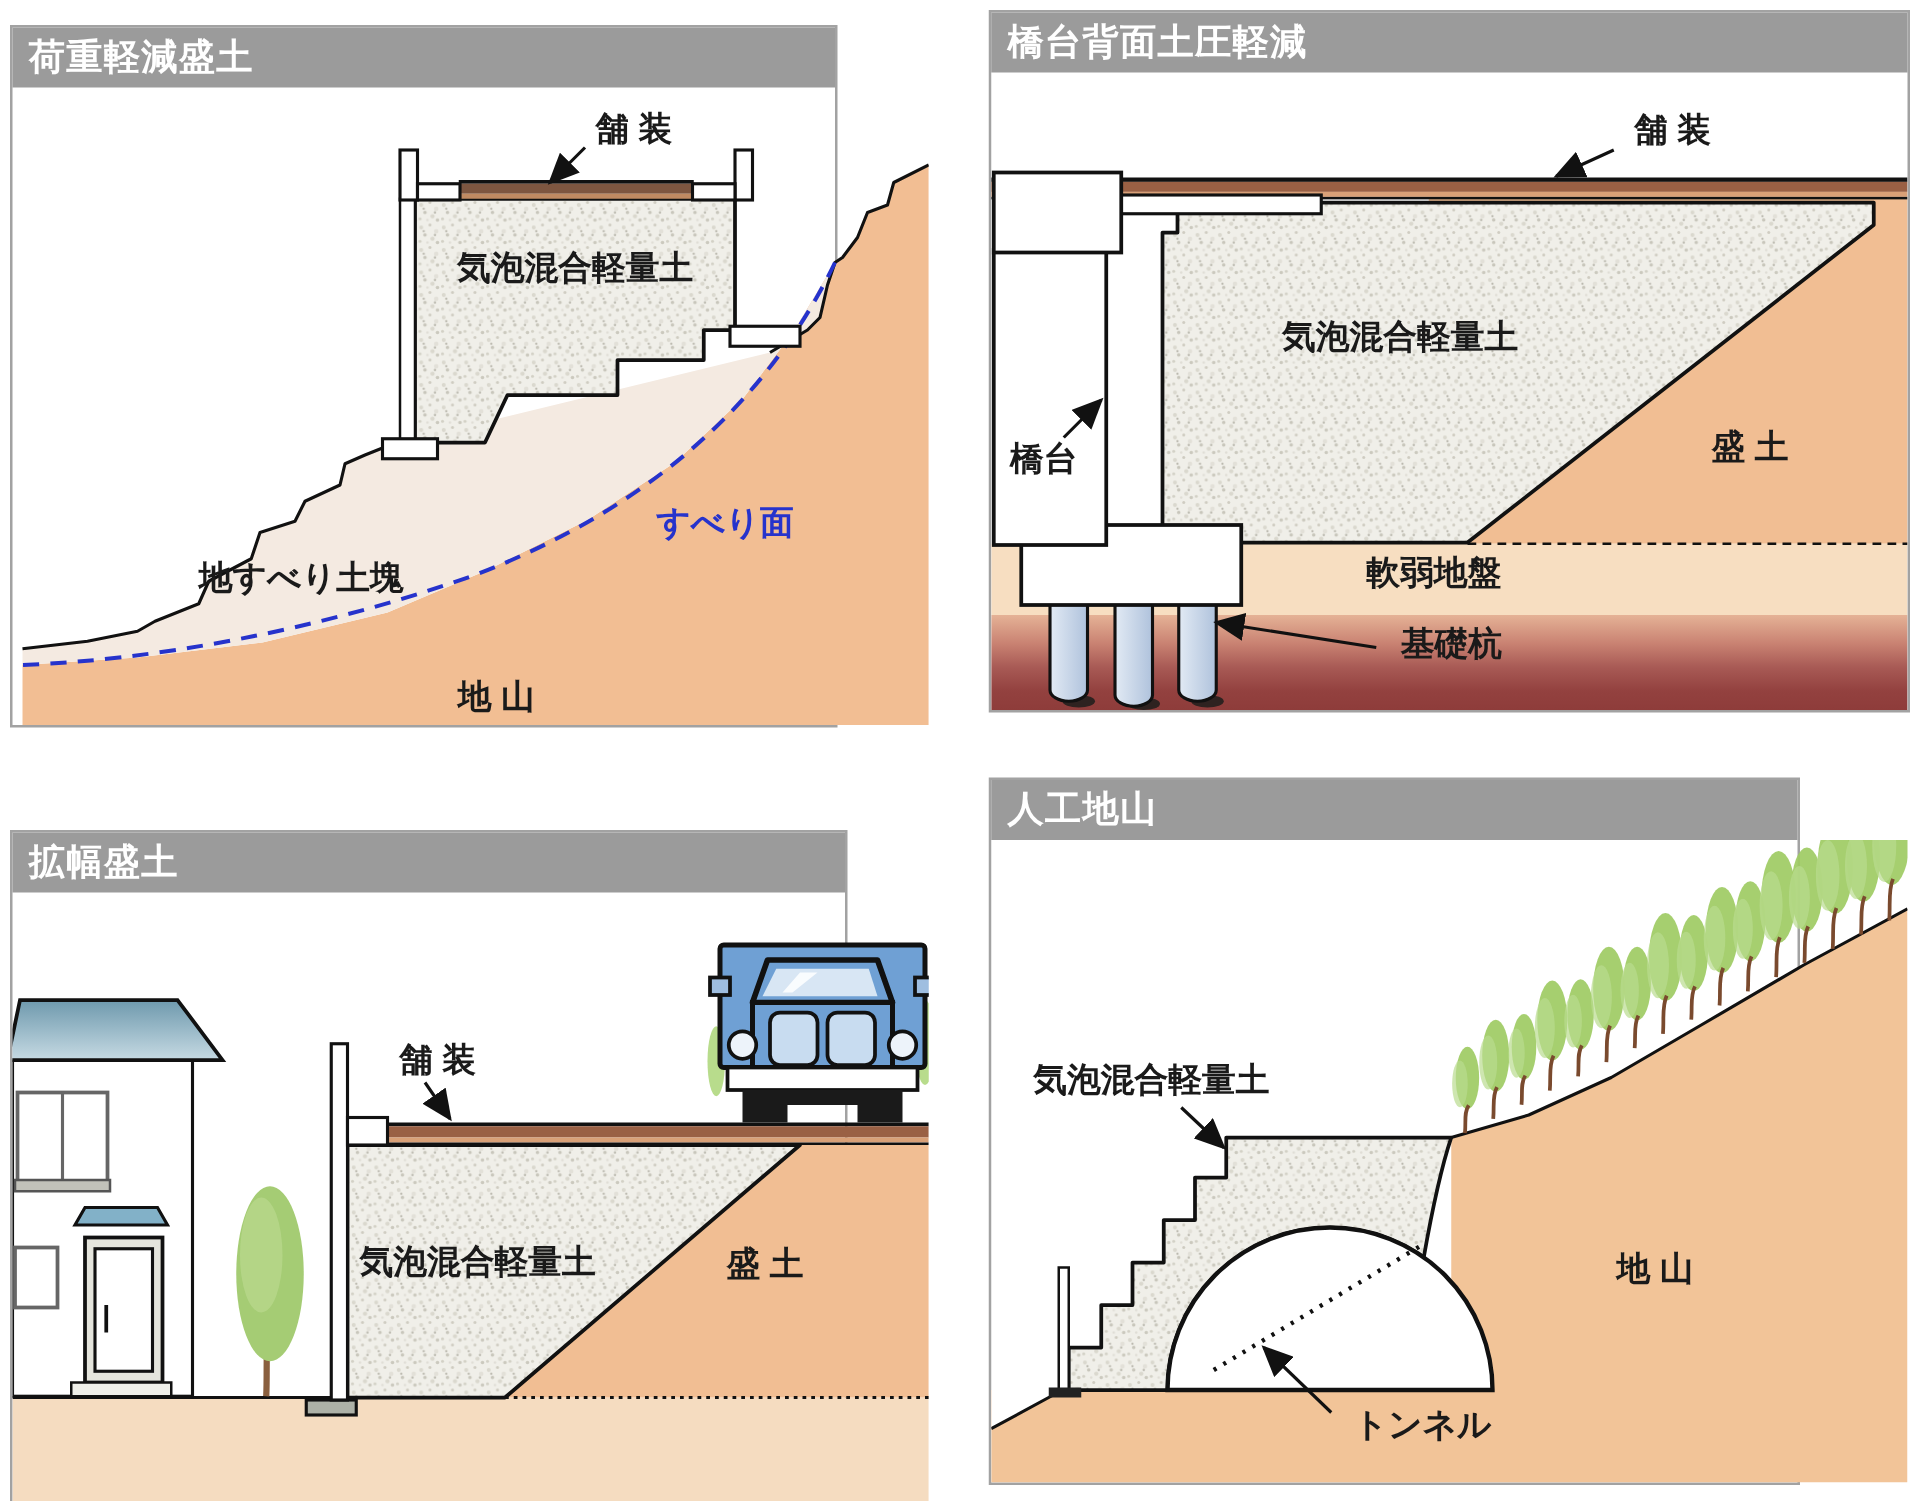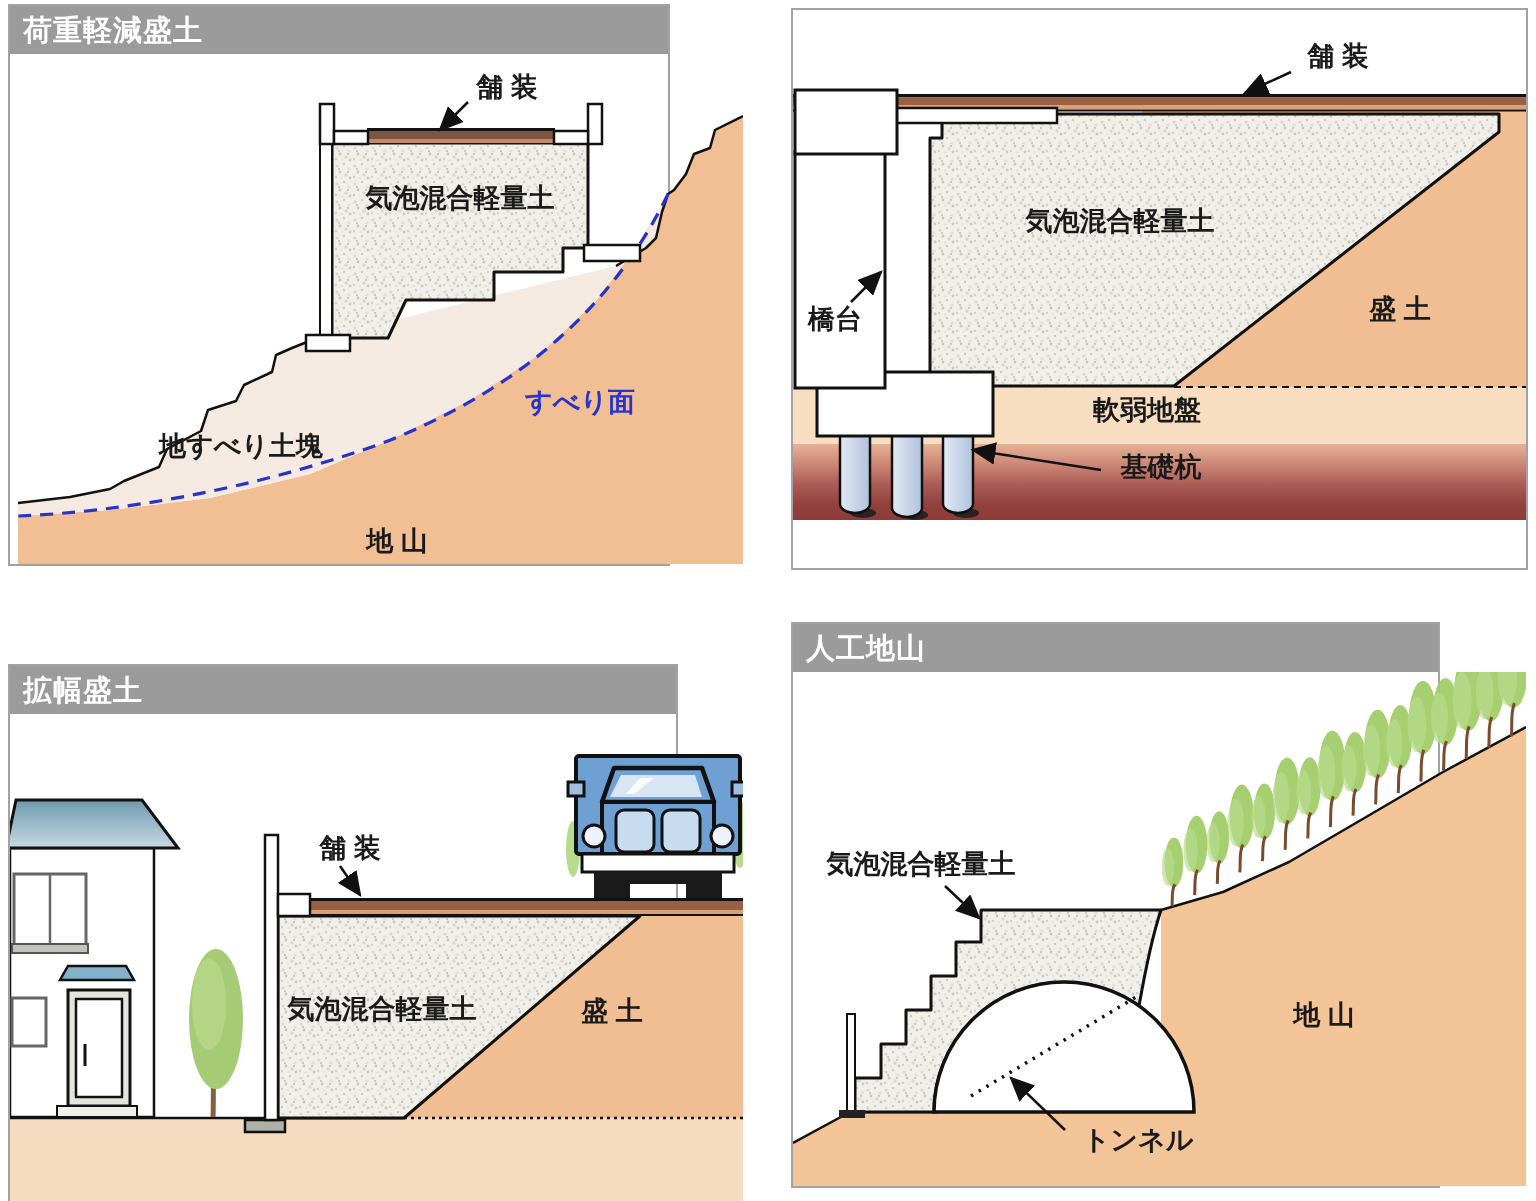--- a/index.html
+++ b/index.html
@@ -3,21 +3,21 @@
 <meta charset="utf-8">
 <style>
   html,body{margin:0;padding:0;background:#FFFFFF;}
   #stage{position:relative;width:1536px;height:1201px;background:#FFFFFF;
          font-family:"Liberation Sans",sans-serif;}
   .panel{position:absolute;border:2px solid #A2A2A2;background:#FFFFFF;box-sizing:border-box;}
   .panel-title{height:48px;line-height:48px;background:#9B9B9B;color:#FFFFFF;
                font-size:29px;font-weight:700;padding-left:13px;letter-spacing:1px;
                font-family:"Liberation Sans",sans-serif;}
   .panel svg{display:block;}
-  #p1{left:8px;top:4px;width:662px;height:562px;}
+  #p1{left:8px;top:20px;width:662px;height:562px;}
   #p2{left:791px;top:8px;width:737px;height:562px;}
   #p3{left:8px;top:622px;width:670px;height:566px;margin-top:42px;}
   #p4{left:791px;top:622px;width:649px;height:566px;}
   .lbl{font-family:"Liberation Sans",sans-serif;font-weight:600;font-size:27px;fill:#1A1A1A;}
   .lbl-blue{fill:#2633CC;}
   .arrow{stroke:#111;stroke-width:2.5;fill:none;marker-end:url(#arr);}
   .outl{stroke:#111;stroke-width:3;stroke-linejoin:round;}
   .jag{fill:none;stroke:#111;stroke-width:2.5;stroke-linejoin:round;}
 </style>
 </head>
@@ -94,20 +94,21 @@
     <line class="arrow" x1="458" y1="48" x2="430" y2="76"></line>
     <text class="lbl" x="497" y="42" text-anchor="middle">舗 装</text>
     <text class="lbl" x="450" y="153" text-anchor="middle">気泡混合軽量土</text>
     <text class="lbl lbl-blue" x="570" y="357" text-anchor="middle">すべり面</text>
     <text class="lbl" x="231" y="401" text-anchor="middle">地すべり土塊</text>
     <text class="lbl" x="387" y="496" text-anchor="middle">地 山</text>
   </svg>
 </div>
 
 <div class="panel" id="p2">
+  <div class="panel-title">橋台背面土圧軽減</div>
   <svg viewBox="0 0 733 510" width="733" height="510" preserveAspectRatio="none">
 
     <rect x="350" y="100" width="383" height="277" fill="#F1BE93"></rect>
 
     <rect x="0" y="377" width="733" height="57" fill="#F7DEC1"></rect>
 
     <rect x="0" y="434" width="733" height="76" fill="url(#maroonGrad)"></rect>
 
     <path class="outl" d="M149,104 H706 V122 L381,376 H137 V128 H149 Z" fill="url(#speckle)"></path>
 

